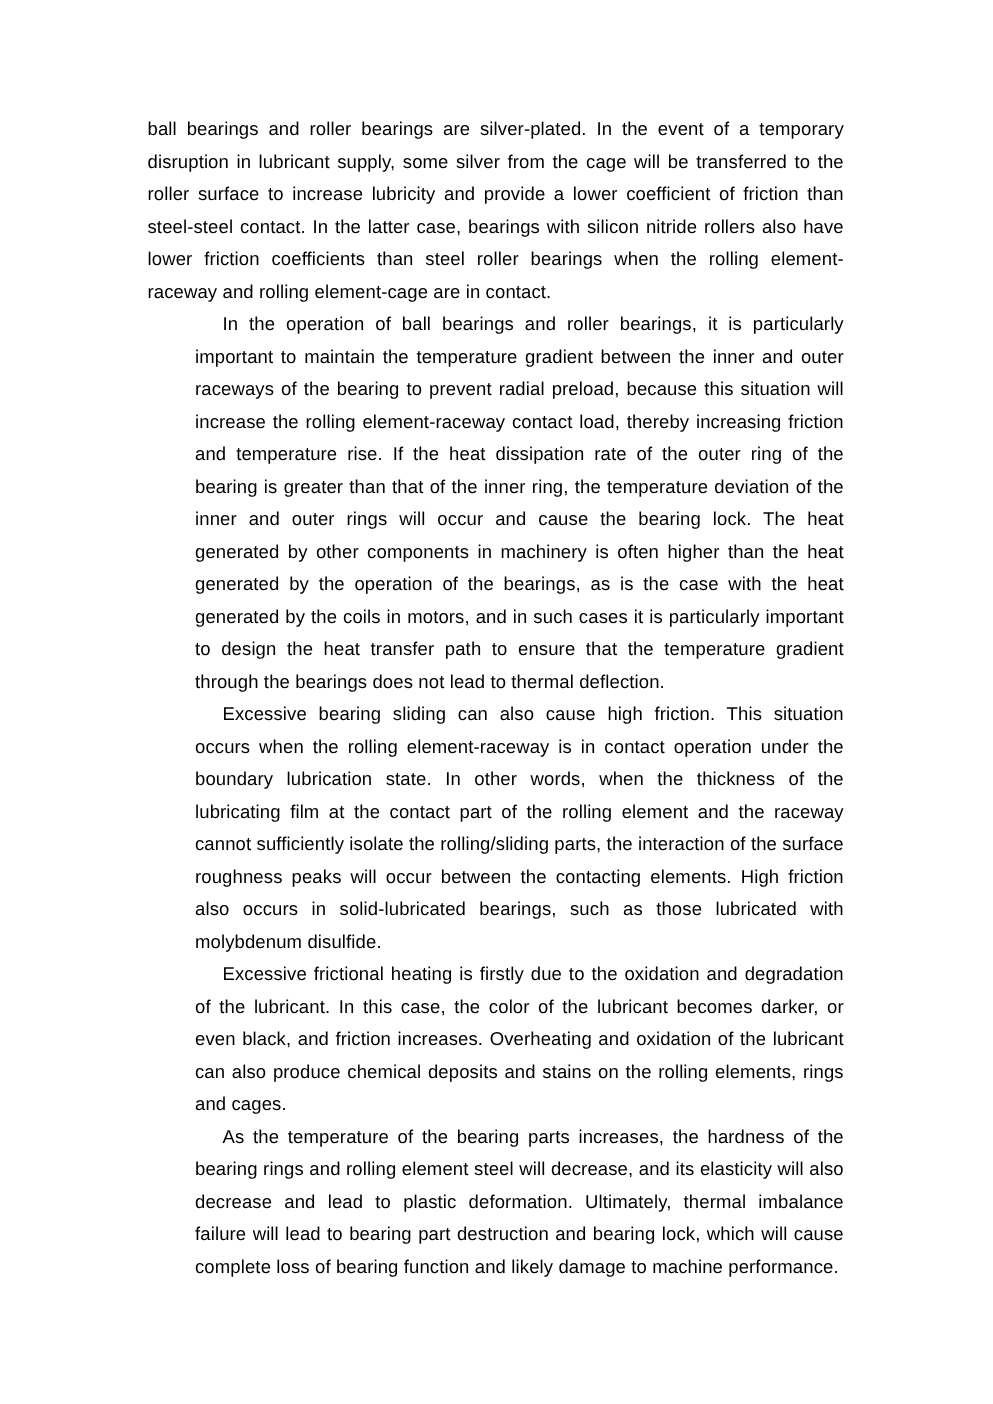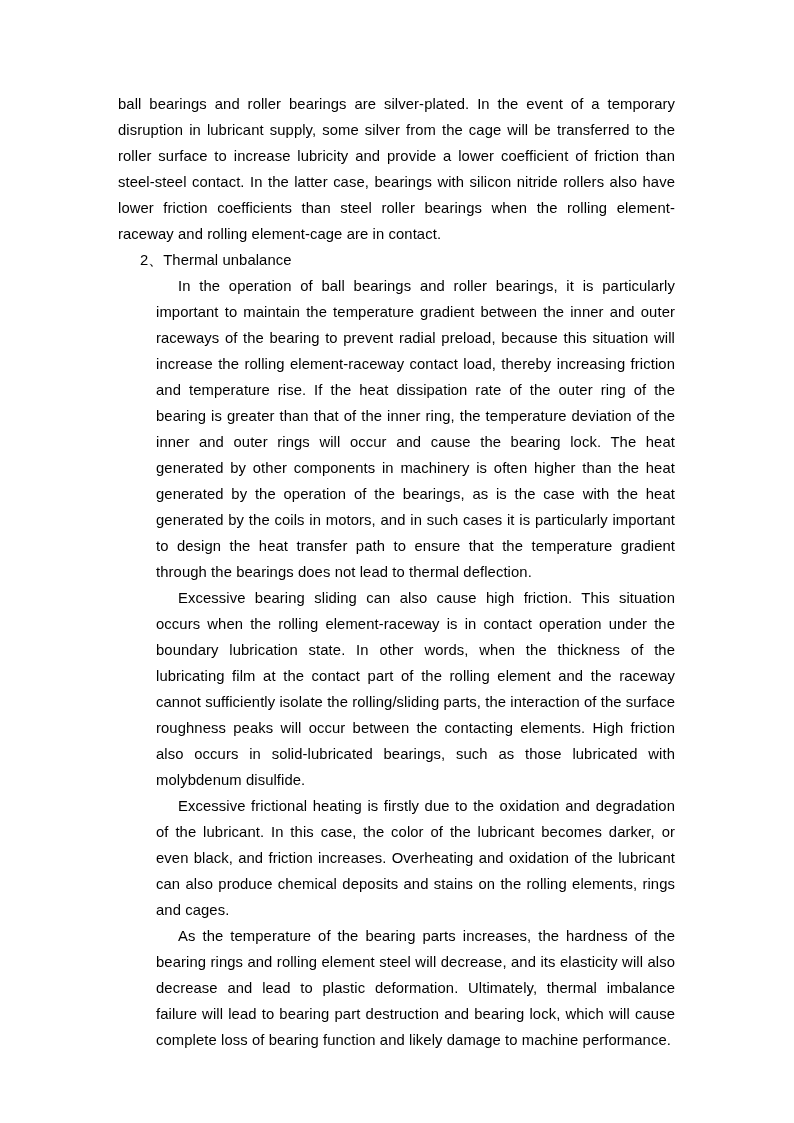--- a/index.html
+++ b/index.html
@@ -39,19 +39,18 @@
     text-indent: 22px;
     font-weight: normal;
   }
 </style>
 </head>
 <body>
 
 <div class="page">
   <div class="doc-body">
     <p>ball bearings and roller bearings are silver-plated. In the event of a temporary disruption in lubricant supply, some silver from the cage will be transferred to the roller surface to increase lubricity and provide a lower coefficient of friction than steel-steel contact. In the latter case, bearings with silicon nitride rollers also have lower friction coefficients than steel roller bearings when the rolling element-raceway and rolling element-cage are in contact.</p>
-    <p class="heading">2、Thermal unbalance</p>
     <p class="indent">In the operation of ball bearings and roller bearings, it is particularly important to maintain the temperature gradient between the inner and outer raceways of the bearing to prevent radial preload, because this situation will increase the rolling element-raceway contact load, thereby increasing friction and temperature rise. If the heat dissipation rate of the outer ring of the bearing is greater than that of the inner ring, the temperature deviation of the inner and outer rings will occur and cause the bearing lock. The heat generated by other components in machinery is often higher than the heat generated by the operation of the bearings, as is the case with the heat generated by the coils in motors, and in such cases it is particularly important to design the heat transfer path to ensure that the temperature gradient through the bearings does not lead to thermal deflection.</p>
     <p class="indent">Excessive bearing sliding can also cause high friction. This situation occurs when the rolling element-raceway is in contact operation under the boundary lubrication state. In other words, when the thickness of the lubricating film at the contact part of the rolling element and the raceway cannot sufficiently isolate the rolling/sliding parts, the interaction of the surface roughness peaks will occur between the contacting elements. High friction also occurs in solid-lubricated bearings, such as those lubricated with molybdenum disulfide.</p>
     <p class="indent">Excessive frictional heating is firstly due to the oxidation and degradation of the lubricant. In this case, the color of the lubricant becomes darker, or even black, and friction increases. Overheating and oxidation of the lubricant can also produce chemical deposits and stains on the rolling elements, rings and cages.</p>
     <p class="indent">As the temperature of the bearing parts increases, the hardness of the bearing rings and rolling element steel will decrease, and its elasticity will also decrease and lead to plastic deformation. Ultimately, thermal imbalance failure will lead to bearing part destruction and bearing lock, which will cause complete loss of bearing function and likely damage to machine performance.</p>
   </div>
 </div>
 
 </body></html>

